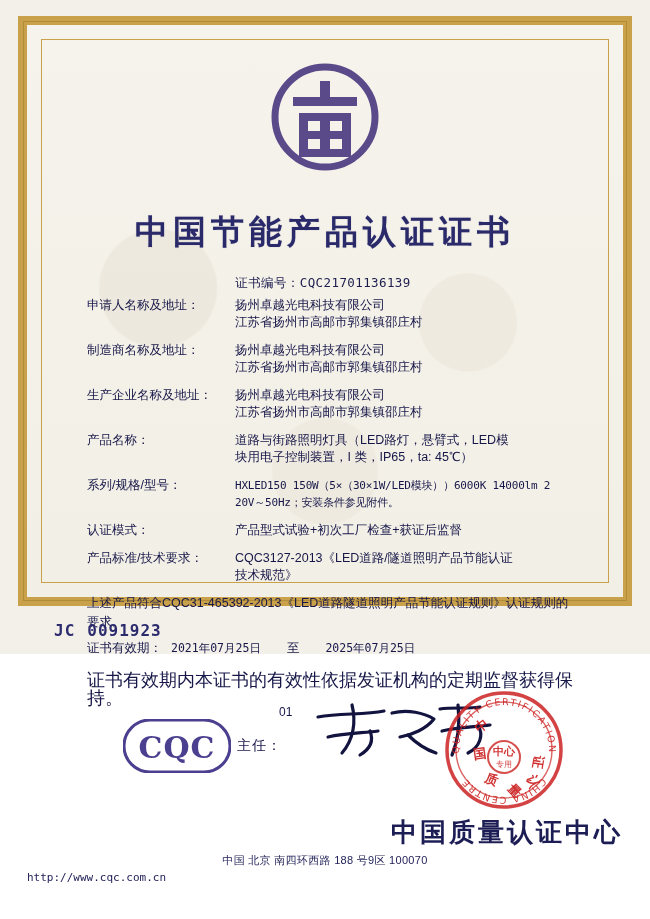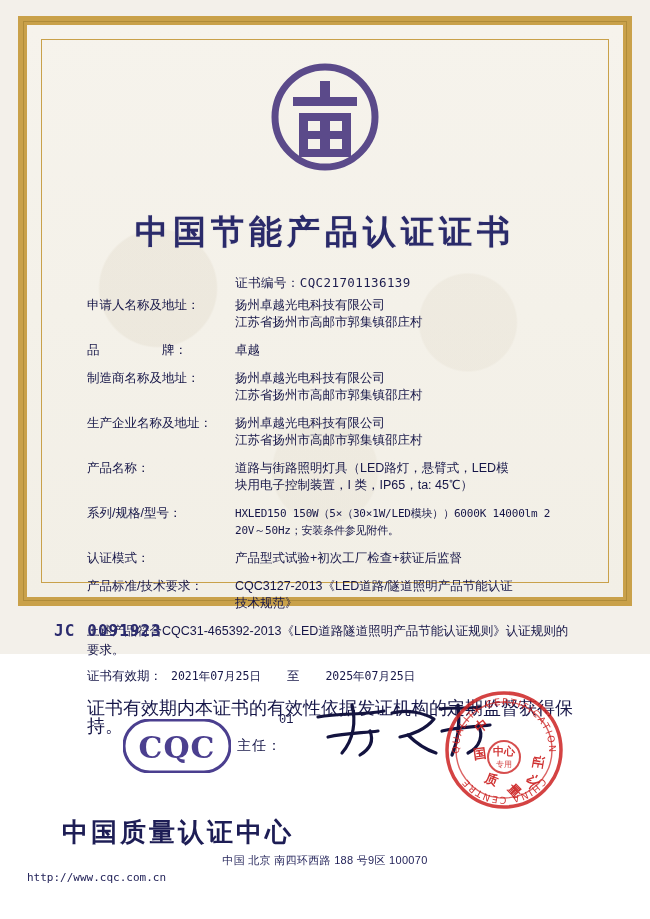--- a/index.html
+++ b/index.html
@@ -174,22 +174,22 @@
   .cqc-logo {
     position: absolute;
     left: 36px;
     top: 22px;
     width: 108px;
     height: 54px;
   }
   .seq-no {
     position: absolute;
     left: 192px;
-    top: 16px;
-    font-family: Liberation Mono, monospace;
+    top: 8px;
+    font-family: Liberation Sans, sans-serif;
     font-size: 12px;
     color: #161648;
   }
   .director {
     position: absolute;
     left: 150px;
     top: 40px;
     font-size: 14px;
     color: #161648;
     letter-spacing: 1px;
@@ -206,21 +206,21 @@
     left: 352px;
     top: -12px;
     width: 130px;
     height: 130px;
   }
 
   .org-name {
     position: absolute;
     left: 0; right: 0;
     top: 790px;
-    text-align: left;
+    text-align: right;
     font-family: Liberation Mono, monospace;
     font-size: 26px;
     font-weight: bold;
     letter-spacing: 3px;
     color: #1d1d55;
     padding-left: 35px;
   }
   .addr {
     position: absolute;
     left: 0; right: 0;
@@ -283,26 +283,20 @@
     <div class="fields">
 
       <div class="row gap">
         <div class="label">申请人名称及地址：</div>
         <div class="value">
           <span class="ln">扬州卓越光电科技有限公司</span>
           <span class="ln">江苏省扬州市高邮市郭集镇邵庄村</span>
         </div>
       </div>
 
-      <div class="row gap">
-        <div class="label">品　　　　　牌：</div>
-        <div class="value">
-          <span class="ln">卓越</span>
-        </div>
-      </div>
 
       <div class="row gap">
         <div class="label">制造商名称及地址：</div>
         <div class="value">
           <span class="ln">扬州卓越光电科技有限公司</span>
           <span class="ln">江苏省扬州市高邮市郭集镇邵庄村</span>
         </div>
       </div>
 
       <div class="row gap">

